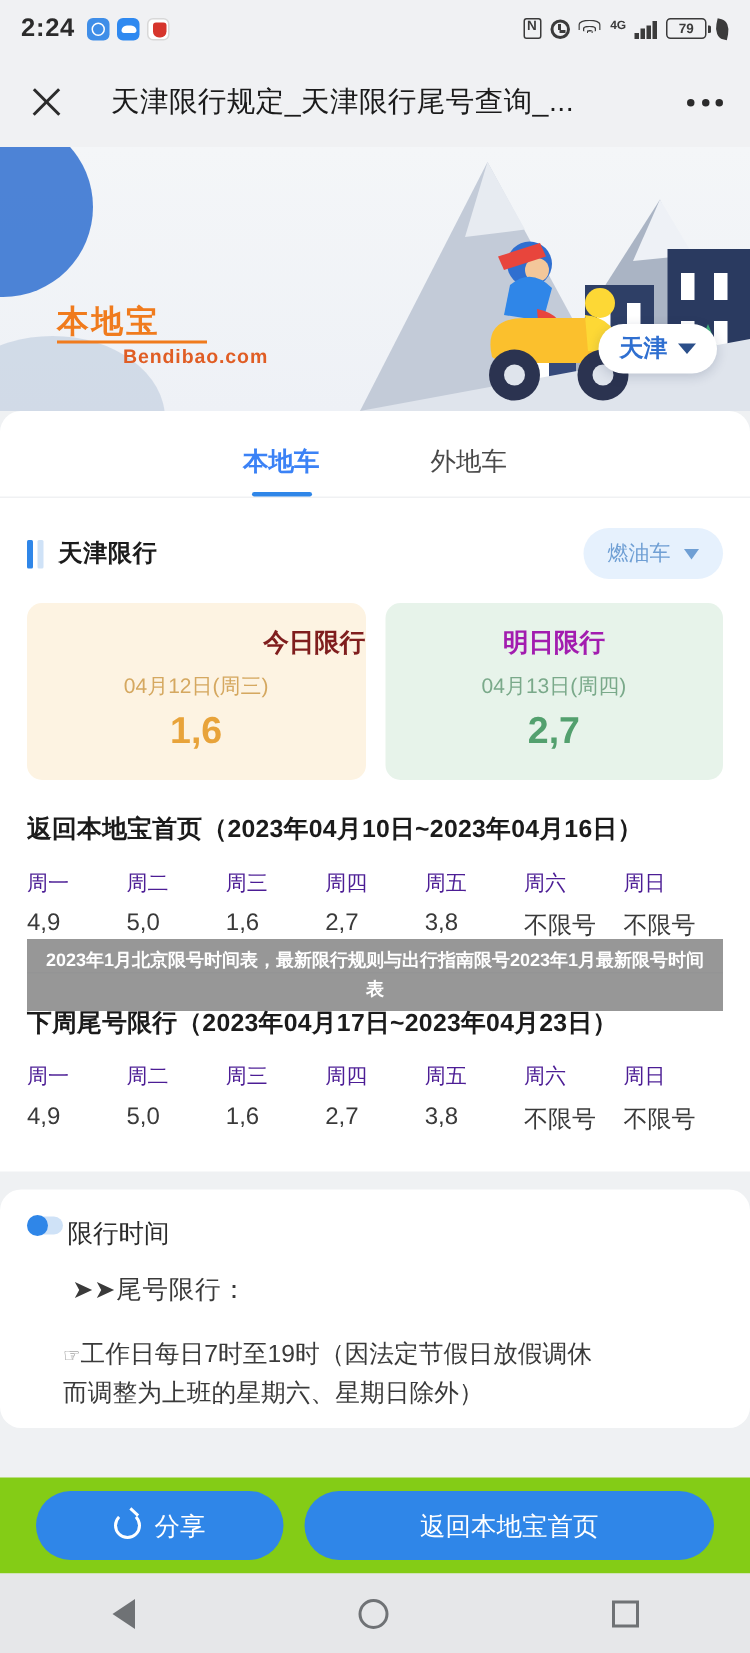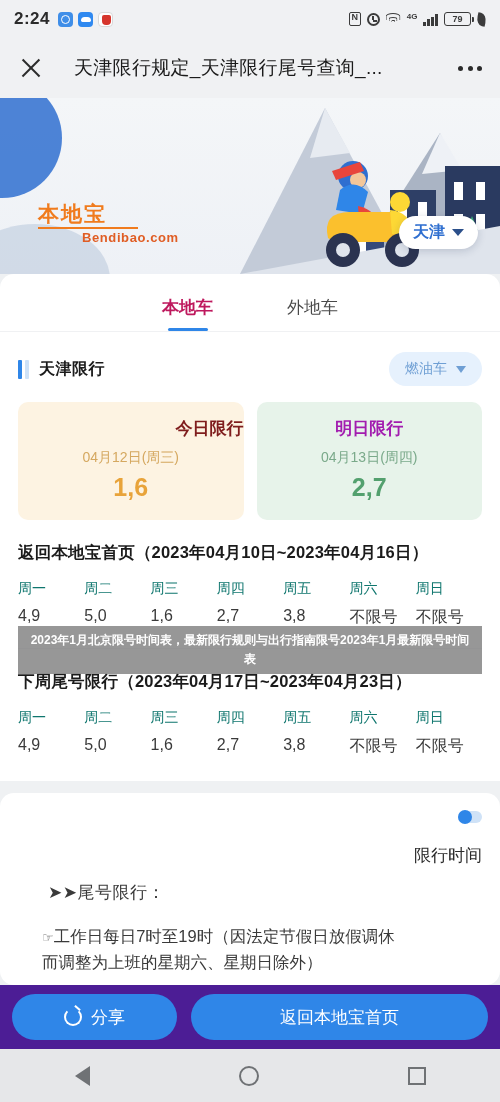--- a/index.html
+++ b/index.html
@@ -76,21 +76,21 @@
   .hero-title .blue { color:#2f86e8; }
   .city-pill { position:absolute; right:22px; top:118px; background:#fff; border-radius:20px;
     padding:6px 14px; display:flex; align-items:center; gap:7px; box-shadow:0 2px 8px rgba(20,40,80,.18); cursor:pointer; }
   .city-pill .nm { font-size:16px; font-weight:700; color:#2f6fd0; }
   .caret { width:0;height:0;border-left:6px solid transparent;border-right:6px solid transparent;border-top:7px solid #2b4f8a; }
 
   
   .card { background:#fff; border-radius:14px 14px 0 0; margin:0; position:relative; z-index:3; }
   .tabs { display:flex; justify-content:center; gap:74px; padding:22px 0 0; border-bottom:1px solid #f0f1f3; }
   .tab { font-size:17px; color:#4a4a4a; padding-bottom:12px; position:relative; cursor:pointer; }
-  .tab.active { color:#be185d; font-weight:700; }
+  .tab.active { color:#3b82f6; font-weight:700; }
   .tab.active::after { content:""; position:absolute; left:50%; transform:translateX(-50%);
     bottom:0; width:40px; height:3.5px; border-radius:2px; background:#2f86e8; }
 
   .sec-head { display:flex; align-items:center; padding:20px 18px 0; }
   .barmark { display:flex; gap:3px; margin-right:10px; }
   .barmark i { display:block; width:4px; height:19px; border-radius:1px; }
   .barmark i:nth-child(1){ background:#2f86e8; }
   .barmark i:nth-child(2){ background:#cfe2f7; }
   .sec-title { font-size:16px; font-weight:800; color:#1b1b1b; letter-spacing:.5px; }
   .fuel-pill { margin-left:auto; background:#e6f1fd; color:#6f9fd4; border-radius:19px;
@@ -115,37 +115,37 @@
   
   .overlay { position:absolute; left:18px; right:18px; top:528px; z-index:20;
     background:rgba(128,128,128,.82); color:#fff; text-align:center;
     font-size:12px; font-weight:700; line-height:1.6; padding:5px 12px; }
 
   
   .wk { padding:0 18px; }
   .wk-title { font-size:16.5px; font-weight:800; color:#1b1b1b; padding:22px 0 16px; letter-spacing:.2px; }
   .wk-row { display:flex; }
   .wk-col { flex:1; }
-  .wk-col .dw { font-size:14px; color:#0f766e; margin-bottom:9px; white-space:nowrap; }
+  .wk-col .dw { font-size:14px; color:#4c1d95; margin-bottom:9px; white-space:nowrap; }
   .wk-col .vl { font-size:16px; color:#3a3a3a; white-space:nowrap; }
   .divider { height:1px; background:#eceef0; margin:20px 18px 0; }
 
   
   .infocard { background:#fff; border-radius:14px; margin:12px 0 0; padding:18px 18px 10px; }
-  .info-head { display:flex; align-items:flex-end; gap:21px; margin-bottom:14px;flex-direction:column; }
+  .info-head { display:flex; align-items:flex-start; gap:3px; margin-bottom:14px; }
   .toggle { width:24px; height:12px; border-radius:7px; background:#cfe2f7; position:relative; flex:none; cursor:pointer;}
   .toggle::after { content:""; position:absolute; left:0; top:-1px; width:14px;height:14px;border-radius:50%;background:#2f86e8; }
   .info-title { font-size:17px; color:#2b2b2b; }
   .info-sub { font-size:17px; color:#3a3a3a; padding-left:30px; margin-bottom:20px; letter-spacing:.5px; }
   .info-body { font-size:16.5px; color:#3a3a3a; padding-left:24px; line-height:1.55; }
   .ptr { color:#777; font-size:13px; }
 
   
-  .bottombar { position:absolute; left:0; right:0; bottom:53px; height:64px; background:#4c1d95;
-    display:flex; align-items:center; gap:14px; padding:0 12px; z-index:40; }
+  .bottombar { position:absolute; left:0; right:0; bottom:53px; height:64px; background:#84cc16;
+    display:flex; align-items:center; gap:14px; padding:0 24px; z-index:40; }
   .btn { border-radius:24px; background:#2f86e8; color:#fff; height:46px;
     display:flex; align-items:center; justify-content:center; gap:9px; font-size:17px; cursor:pointer; }
   .btn-share { width:165px; }
   .btn-home { flex:1; }
   .share-ico { width:18px;height:18px;border:2px solid #fff;border-radius:50%;
     border-top-color:transparent; position:relative; }
   .share-ico::after{content:"";position:absolute;right:-1px;top:-3px;width:7px;height:2px;background:#fff;transform:rotate(42deg);}
 
   
   .navbar { position:absolute; left:0; right:0; bottom:0; height:53px; background:#e6e7e9;

